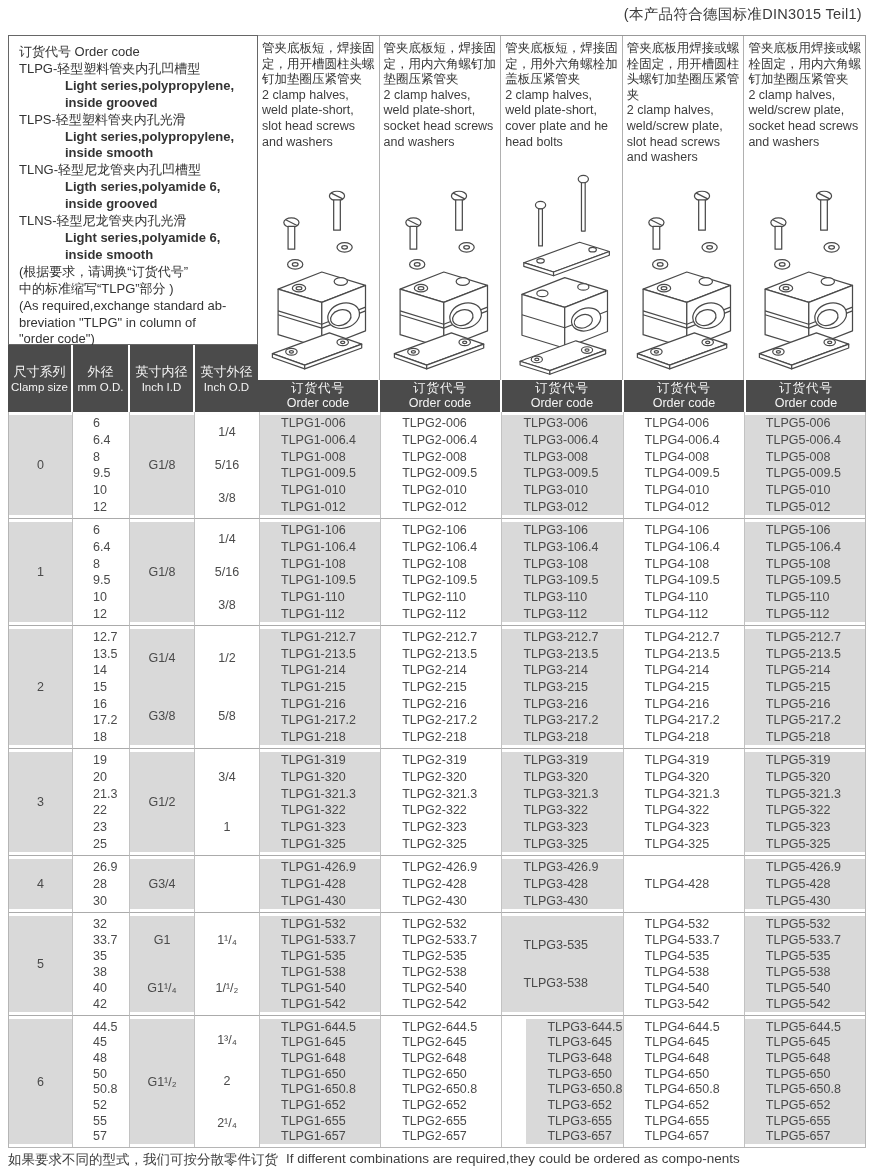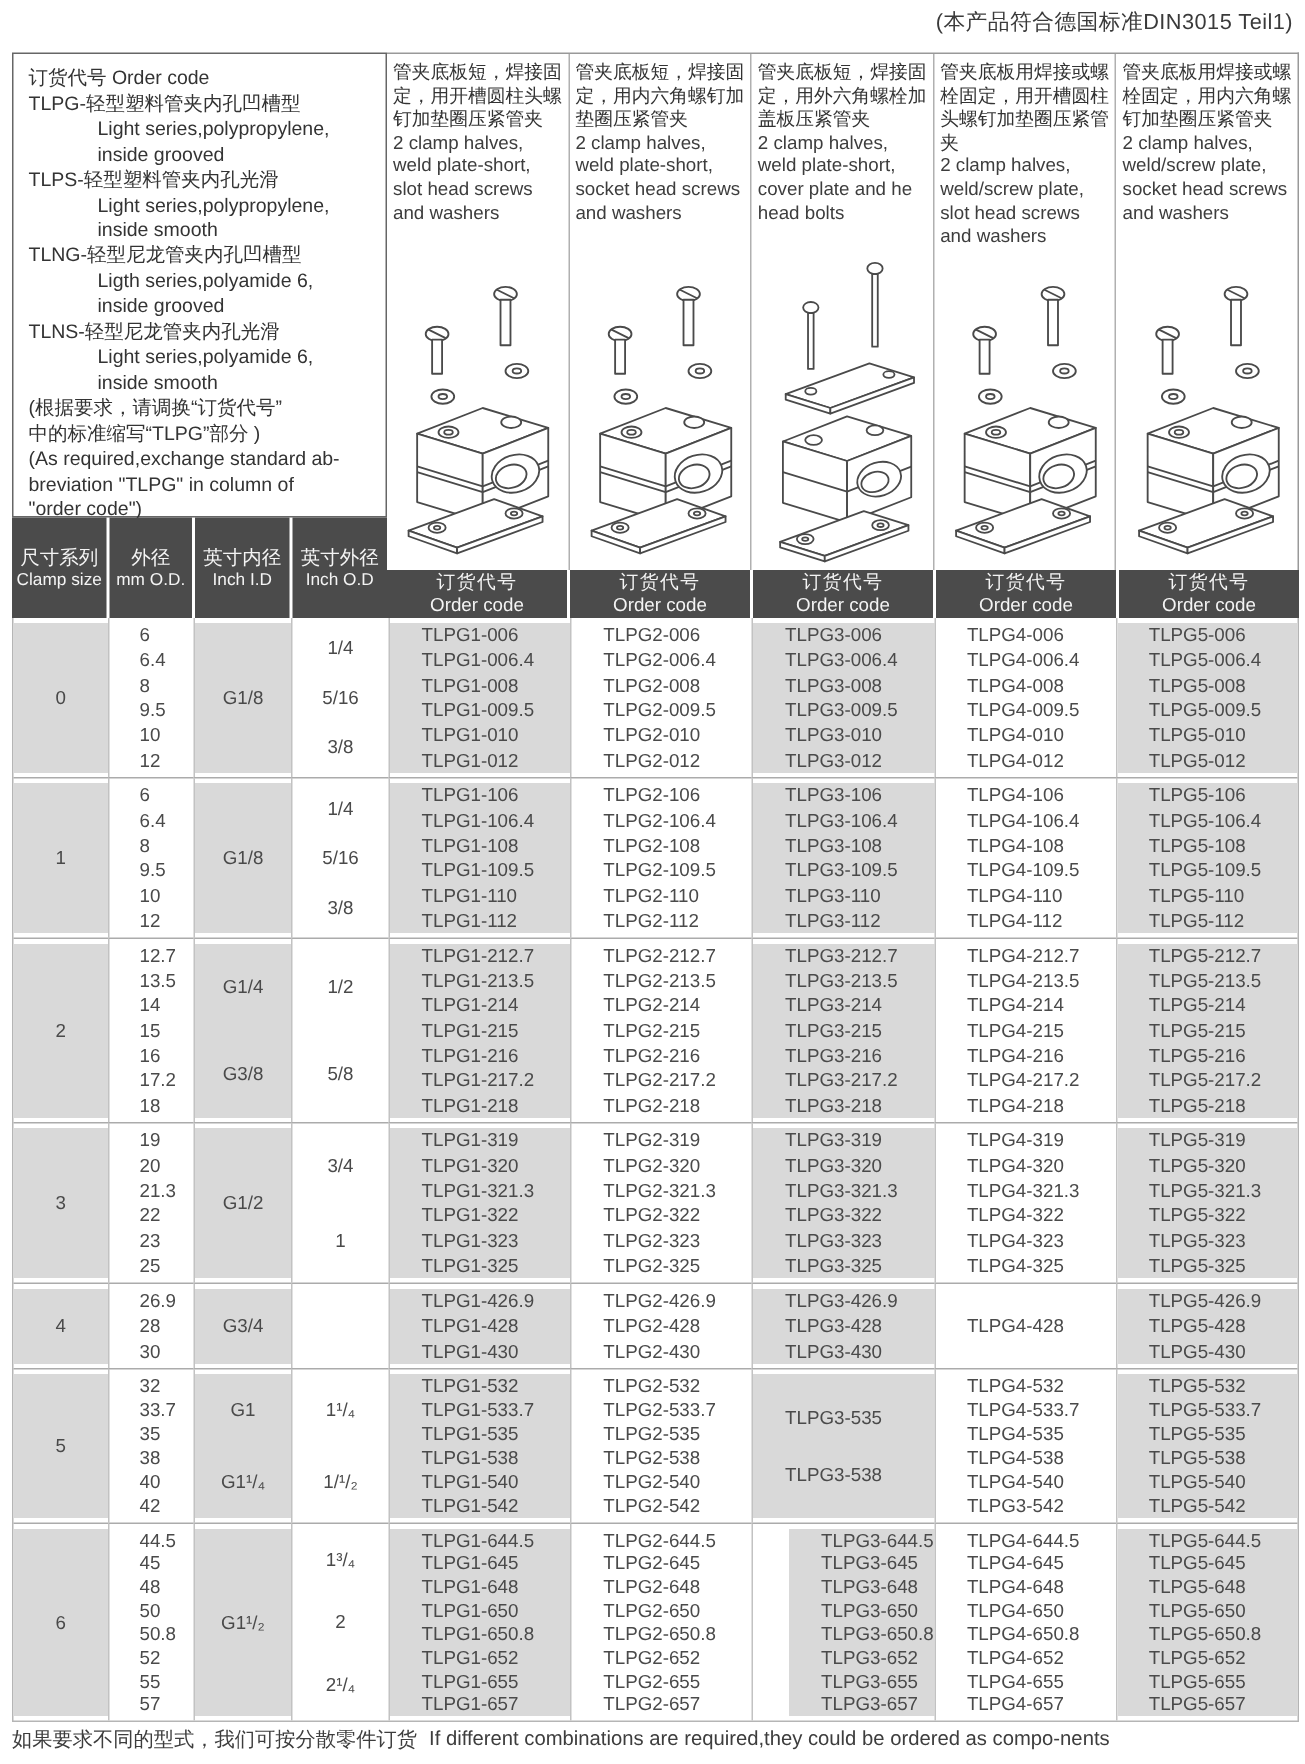--- a/index.html
+++ b/index.html
@@ -5,21 +5,21 @@
   html,body{margin:0;padding:0;background:#fff;}
   body{width:870px;height:1176px;position:relative;overflow:hidden;
        font-family:"Liberation Sans","DejaVu Sans",sans-serif;color:#404040;}
   .page{position:absolute;inset:0;}
   
   .note-top{position:absolute;top:5px;right:8px;font-size:14.5px;color:#3a3a3a;letter-spacing:.3px;}
   
   .info-block{position:absolute;left:8px;top:35px;width:250px;height:310px;border:1px solid #666;
               box-sizing:border-box;padding:8px 0 0 10px;font-size:13px;line-height:16.9px;color:#333;}
   .info-line{white-space:nowrap;}
-  .info-line.ind{padding-left:46px;}
+  .info-line.ind{padding-left:46px;font-weight:bold;}
   
   .product-area{position:absolute;left:258px;top:35px;width:608px;height:345px;display:flex;
                 border-top:1px solid #999;border-right:1px solid #999;box-sizing:border-box;}
   .product-col{flex:1;border-left:1px solid #b0b0b0;box-sizing:border-box;display:flex;flex-direction:column;}
   .product-col:first-child{border-left:none;}
   .product-desc{padding:5px 3px 2px 4px;font-size:12.5px;line-height:15.6px;color:#333;min-height:118px;}
   .desc-en{color:#3d3d3d;}
   .drawing-wrap{flex:1;display:flex;align-items:flex-end;justify-content:center;padding-bottom:2px;}
   .drawing{width:114px;height:212px;}
   

